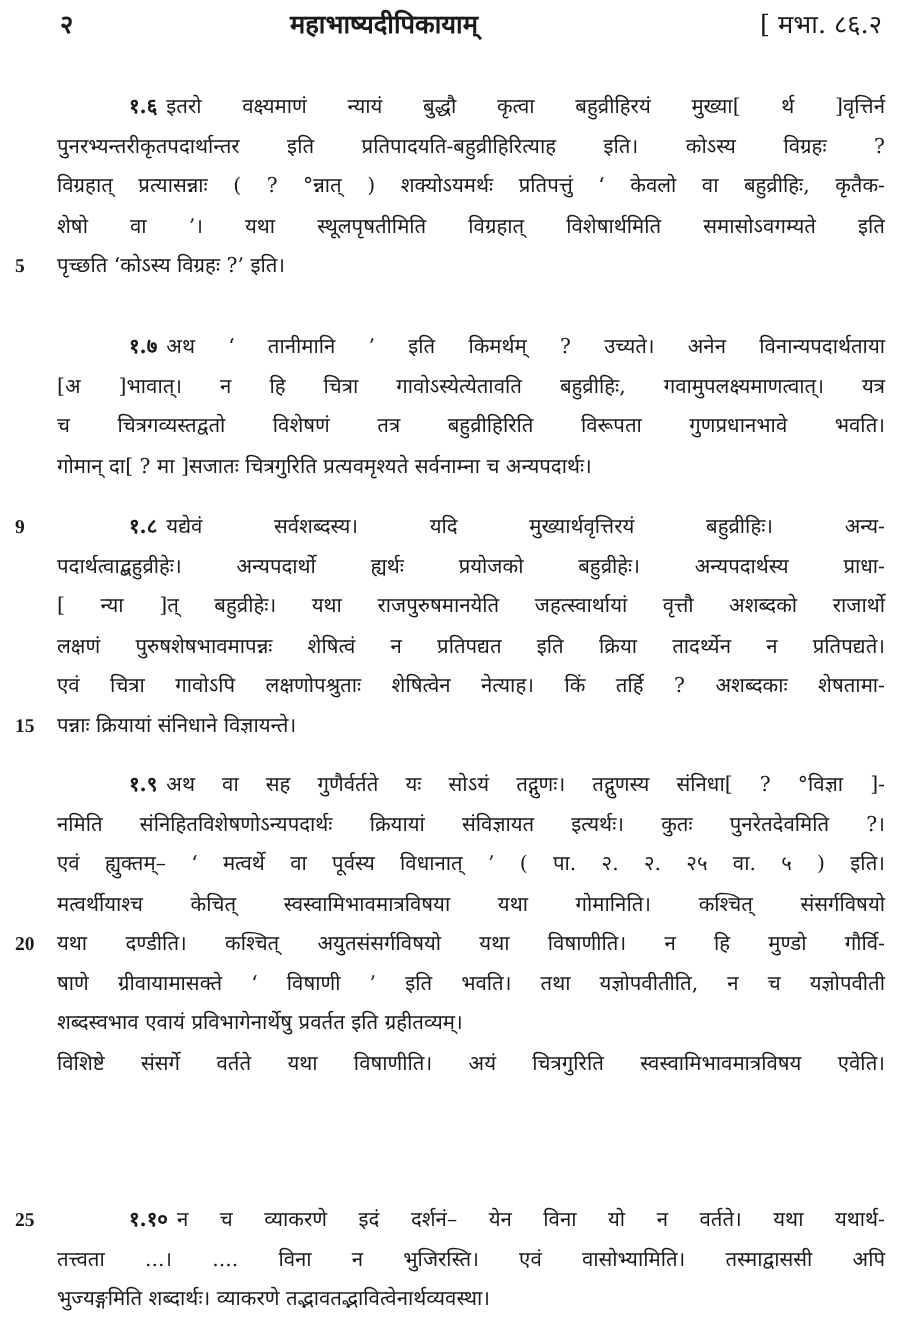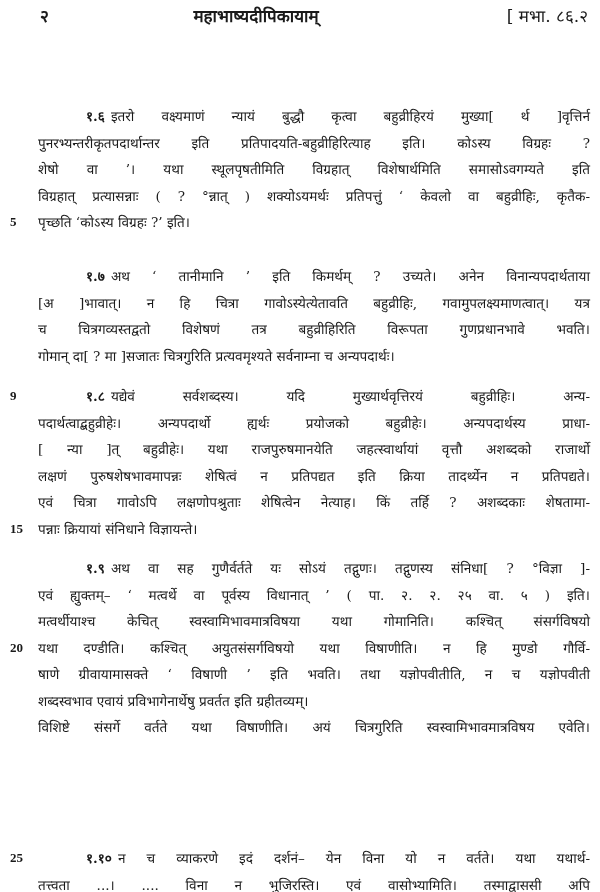--- a/index.html
+++ b/index.html
@@ -13,60 +13,61 @@
     .hdr-num { position: absolute; left: 40px; top: 0; font-weight: bold; }
     .hdr-title { position: absolute; left: 0; width: 512px; text-align: center; top: 0; font-weight: bold; }
     .hdr-ref { position: absolute; right: 12px; top: 0; }
     .para { position: absolute; left: 38px; width: 552px; }
     .line {
       position: relative; height: 26.5px; line-height: 26.5px;
       font-size: 13.6px; white-space: nowrap; overflow: visible;
       text-align: justify; text-align-last: justify;
     }
     .line.last { text-align-last: left; }
-    .line.indent { padding-left: 48px; margin-top: 45px; }
+    .line.indent { padding-left: 48px; }
     .lnum {
       position: absolute; left: -28px; top: 0; font-size: 13px;
       font-family: "Liberation Serif", serif; font-weight: bold;
     }
     .secnum { font-weight: bold; margin-right: 6px; }
   </style>
 </head>
 <body>
 
 <div class="page">
   <div class="header">
     <span class="hdr-num">२</span>
     <span class="hdr-title">महाभाष्यदीपिकायाम्</span>
     <span class="hdr-ref">[ मभा. ८६.२</span>
   </div>
   <div id="body">
       <div class="para" style="top: 58px;">
         <div class="line indent"><span class="secnum">१.६</span><span>इतरो वक्ष्यमाणं न्यायं बुद्धौ कृत्वा बहुव्रीहिरयं मुख्या[ र्थ ]वृत्तिर्न</span></div>
         <div class="line"><span>पुनरभ्यन्तरीकृतपदार्थान्तर इति प्रतिपादयति-बहुव्रीहिरित्याह इति। कोऽस्य विग्रहः ?</span></div>
+        <div class="line"><span>विग्रहात् प्रत्यासन्नाः ( ? °न्नात् ) शक्योऽयमर्थः प्रतिपत्तुं ‘ केवलो वा बहुव्रीहिः, कृतैक-</span></div>
         <div class="line"><span>शेषो वा ’। यथा स्थूलपृषतीमिति विग्रहात् विशेषार्थमिति समासोऽवगम्यते इति</span></div>
-        <div class="line"><span>विग्रहात् प्रत्यासन्नाः ( ? °न्नात् ) शक्योऽयमर्थः प्रतिपत्तुं ‘ केवलो वा बहुव्रीहिः, कृतैक-</span></div>
         <div class="line last"><span class="lnum">5</span><span>पृच्छति ‘कोऽस्य विग्रहः ?’ इति।</span></div>
       </div>
       <div class="para" style="top: 218px;">
         <div class="line indent"><span class="secnum">१.७</span><span>अथ ‘ तानीमानि ’ इति किमर्थम् ? उच्यते। अनेन विनान्यपदार्थताया</span></div>
         <div class="line"><span>[अ ]भावात्। न हि चित्रा गावोऽस्येत्येतावति बहुव्रीहिः, गवामुपलक्ष्यमाणत्वात्। यत्र</span></div>
         <div class="line"><span>च चित्रगव्यस्तद्वतो विशेषणं तत्र बहुव्रीहिरिति विरूपता गुणप्रधानभावे भवति।</span></div>
         <div class="line last"><span>गोमान् दा[ ? मा ]सजातः चित्रगुरिति प्रत्यवमृश्यते सर्वनाम्ना च अन्यपदार्थः।</span></div>
       </div>
       <div class="para" style="top: 338px;">
         <div class="line indent"><span class="lnum">9</span><span class="secnum">१.८</span><span>यद्येवं सर्वशब्दस्य। यदि मुख्यार्थवृत्तिरयं बहुव्रीहिः। अन्य-</span></div>
         <div class="line"><span>पदार्थत्वाद्बहुव्रीहेः। अन्यपदार्थो ह्यर्थः प्रयोजको बहुव्रीहेः। अन्यपदार्थस्य प्राधा-</span></div>
         <div class="line"><span>[ न्या ]त् बहुव्रीहेः। यथा राजपुरुषमानयेति जहत्स्वार्थायां वृत्तौ अशब्दको राजार्थो</span></div>
         <div class="line"><span>लक्षणं पुरुषशेषभावमापन्नः शेषित्वं न प्रतिपद्यत इति क्रिया तादर्थ्येन न प्रतिपद्यते।</span></div>
         <div class="line"><span>एवं चित्रा गावोऽपि लक्षणोपश्रुताः शेषित्वेन नेत्याह। किं तर्हि ? अशब्दकाः शेषतामा-</span></div>
         <div class="line last"><span class="lnum">15</span><span>पन्नाः क्रियायां संनिधाने विज्ञायन्ते।</span></div>
       </div>
       <div class="para" style="top: 510px;">
         <div class="line indent"><span class="secnum">१.९</span><span>अथ वा सह गुणैर्वर्तते यः सोऽयं तद्गुणः। तद्गुणस्य संनिधा[ ? °विज्ञा ]-</span></div>
+        <div class="line"><span>नमिति संनिहितविशेषणोऽन्यपदार्थः क्रियायां संविज्ञायत इत्यर्थः। कुतः पुनरेतदेवमिति ?।</span></div>
         <div class="line"><span>एवं ह्युक्तम्– ‘ मत्वर्थे वा पूर्वस्य विधानात् ’ ( पा. २. २. २५ वा. ५ ) इति।</span></div>
         <div class="line"><span>मत्वर्थीयाश्च केचित् स्वस्वामिभावमात्रविषया यथा गोमानिति। कश्चित् संसर्गविषयो</span></div>
         <div class="line"><span class="lnum">20</span><span>यथा दण्डीति। कश्चित् अयुतसंसर्गविषयो यथा विषाणीति। न हि मुण्डो गौर्वि-</span></div>
         <div class="line"><span>षाणे ग्रीवायामासक्ते ‘ विषाणी ’ इति भवति। तथा यज्ञोपवीतीति, न च यज्ञोपवीती</span></div>
         <div class="line last"><span>शब्दस्वभाव एवायं प्रविभागेनार्थेषु प्रवर्तत इति ग्रहीतव्यम्।</span></div>
         <div class="line"><span>विशिष्टे संसर्गे वर्तते यथा विषाणीति। अयं चित्रगुरिति स्वस्वामिभावमात्रविषय एवेति।</span></div>
       </div>
       <div class="para" style="top: 800px;">
         <div class="line indent"><span class="lnum">25</span><span class="secnum">१.१०</span><span>न च व्याकरणे इदं दर्शनं– येन विना यो न वर्तते। यथा यथार्थ-</span></div>
         <div class="line"><span>तत्त्वता ...। .... विना न भुजिरस्ति। एवं वासोभ्यामिति। तस्माद्वाससी अपि</span></div>

